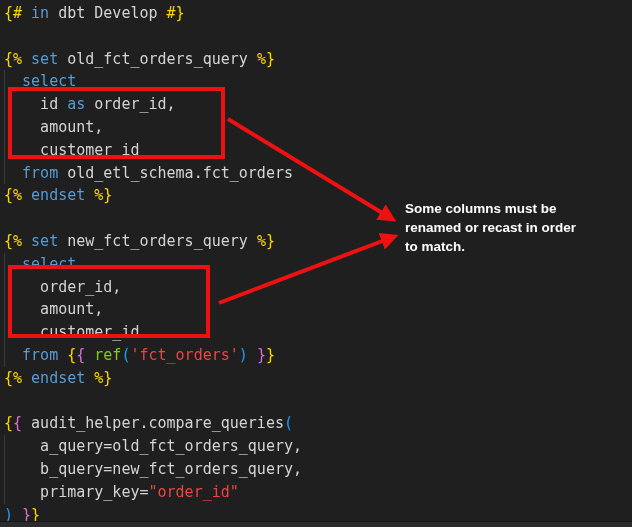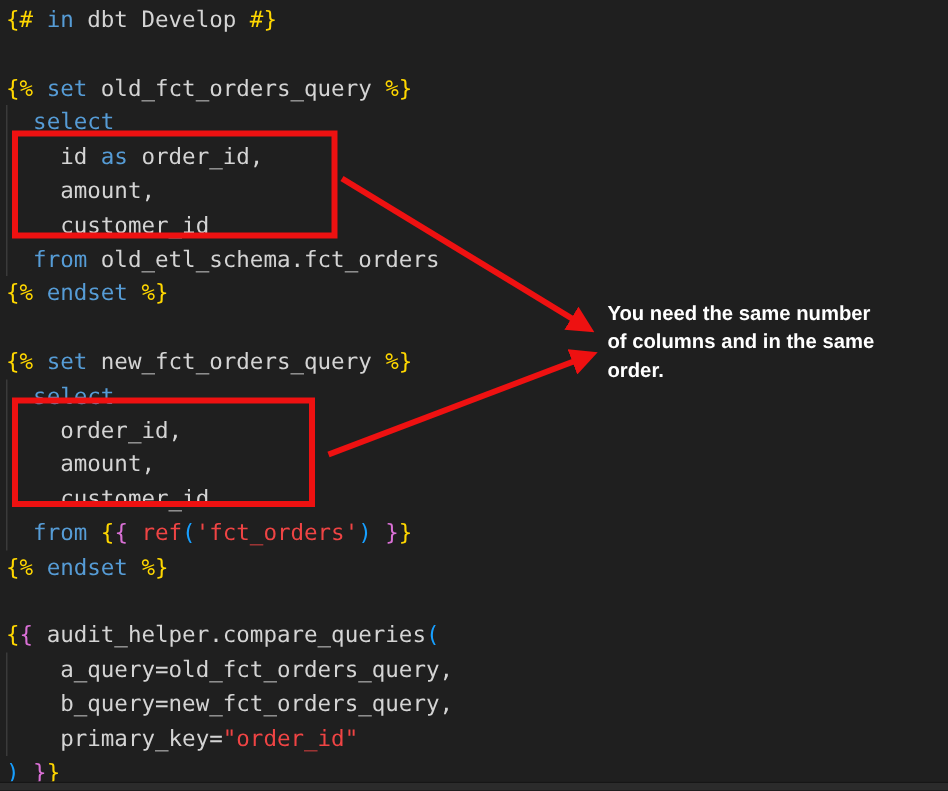--- a/index.html
+++ b/index.html
@@ -38,21 +38,21 @@
     font-family:"Liberation Sans","DejaVu Sans",sans-serif;
     font-size:13.5px;font-weight:bold;line-height:19px;
     color:var(--note-color,#ffffff);
     white-space:pre-line;
   }
   .bottom-strip{
     position:absolute;left:0;right:0;bottom:0;height:5px;
     background:#2b2b2b;border-top:1px solid #161616;
   }
 </style>
-<style>.c-default{color:#d4d4d4}.c-keyword{color:#569cd6}.c-jinja{color:#ffd700}.c-bracket1{color:#ffd700}.c-bracket2{color:#da70d6}.c-bracket3{color:#179fff}.c-entity{color:#ef4444}.c-string{color:#ef4444}</style></head>
+<style>.c-default{color:#d4d4d4}.c-keyword{color:#569cd6}.c-jinja{color:#ffd700}.c-bracket1{color:#ffd700}.c-bracket2{color:#da70d6}.c-bracket3{color:#179fff}.c-entity{color:#84cc16}.c-string{color:#ef4444}</style></head>
 <body>
 
 <div class="screen">
 
   <div class="indent-guide" style="top:70.4px;height:114px;"></div>
   <div class="indent-guide" style="top:252.8px;height:114px;"></div>
   <div class="indent-guide" style="top:435.2px;height:68.4px;"></div>
 
   <div class="code-editor" id="code"><div class="code-line"><span class="c-jinja">{#</span><span class="c-default"> </span><span class="c-keyword">in</span><span class="c-default"> dbt Develop </span><span class="c-jinja">#}</span></div><div class="code-line">&nbsp;</div><div class="code-line"><span class="c-jinja">{%</span><span class="c-default"> </span><span class="c-keyword">set</span><span class="c-default"> old_fct_orders_query </span><span class="c-jinja">%}</span></div><div class="code-line"><span class="c-default">  </span><span class="c-keyword">select</span></div><div class="code-line"><span class="c-default">    id </span><span class="c-keyword">as</span><span class="c-default"> order_id,</span></div><div class="code-line"><span class="c-default">    amount,</span></div><div class="code-line"><span class="c-default">    customer_id</span></div><div class="code-line"><span class="c-default">  </span><span class="c-keyword">from</span><span class="c-default"> old_etl_schema.fct_orders</span></div><div class="code-line"><span class="c-jinja">{%</span><span class="c-default"> </span><span class="c-keyword">endset</span><span class="c-default"> </span><span class="c-jinja">%}</span></div><div class="code-line">&nbsp;</div><div class="code-line"><span class="c-jinja">{%</span><span class="c-default"> </span><span class="c-keyword">set</span><span class="c-default"> new_fct_orders_query </span><span class="c-jinja">%}</span></div><div class="code-line"><span class="c-default">  </span><span class="c-keyword">select</span></div><div class="code-line"><span class="c-default">    order_id,</span></div><div class="code-line"><span class="c-default">    amount,</span></div><div class="code-line"><span class="c-default">    customer_id</span></div><div class="code-line"><span class="c-default">  </span><span class="c-keyword">from</span><span class="c-default"> </span><span class="c-bracket1">{</span><span class="c-bracket2">{</span><span class="c-default"> </span><span class="c-entity">ref</span><span class="c-bracket3">(</span><span class="c-string">'fct_orders'</span><span class="c-bracket3">)</span><span class="c-default"> </span><span class="c-bracket2">}</span><span class="c-bracket1">}</span></div><div class="code-line"><span class="c-jinja">{%</span><span class="c-default"> </span><span class="c-keyword">endset</span><span class="c-default"> </span><span class="c-jinja">%}</span></div><div class="code-line">&nbsp;</div><div class="code-line"><span class="c-bracket1">{</span><span class="c-bracket2">{</span><span class="c-default"> audit_helper.compare_queries</span><span class="c-bracket3">(</span></div><div class="code-line"><span class="c-default">    a_query=old_fct_orders_query,</span></div><div class="code-line"><span class="c-default">    b_query=new_fct_orders_query,</span></div><div class="code-line"><span class="c-default">    primary_key=</span><span class="c-string">"order_id"</span></div><div class="code-line"><span class="c-bracket3">)</span><span class="c-default"> </span><span class="c-bracket2">}</span><span class="c-bracket1">}</span></div></div>
 
@@ -63,19 +63,19 @@
     <defs>
       <marker id="ah" viewBox="0 0 10 10" refX="2" refY="5" markerWidth="4.5" markerHeight="4.5" orient="auto">
         <path class="arrow-head" d="M0,0 L10,5 L0,10 z"></path>
       </marker>
     </defs>
     <line class="arrow-line" x1="228" y1="119" x2="384" y2="214" marker-end="url(#ah)"></line>
     <line class="arrow-line" x1="219" y1="303" x2="385" y2="240" marker-end="url(#ah)"></line>
   </svg>
 
   <div class="note">
-    <div>You need the same number
-of columns and in the same
-order.</div>
+    <div>Some columns must be
+renamed or recast in order
+to match.</div>
   </div>
 
   <div class="bottom-strip"></div>
 </div>
 
 </body></html>

